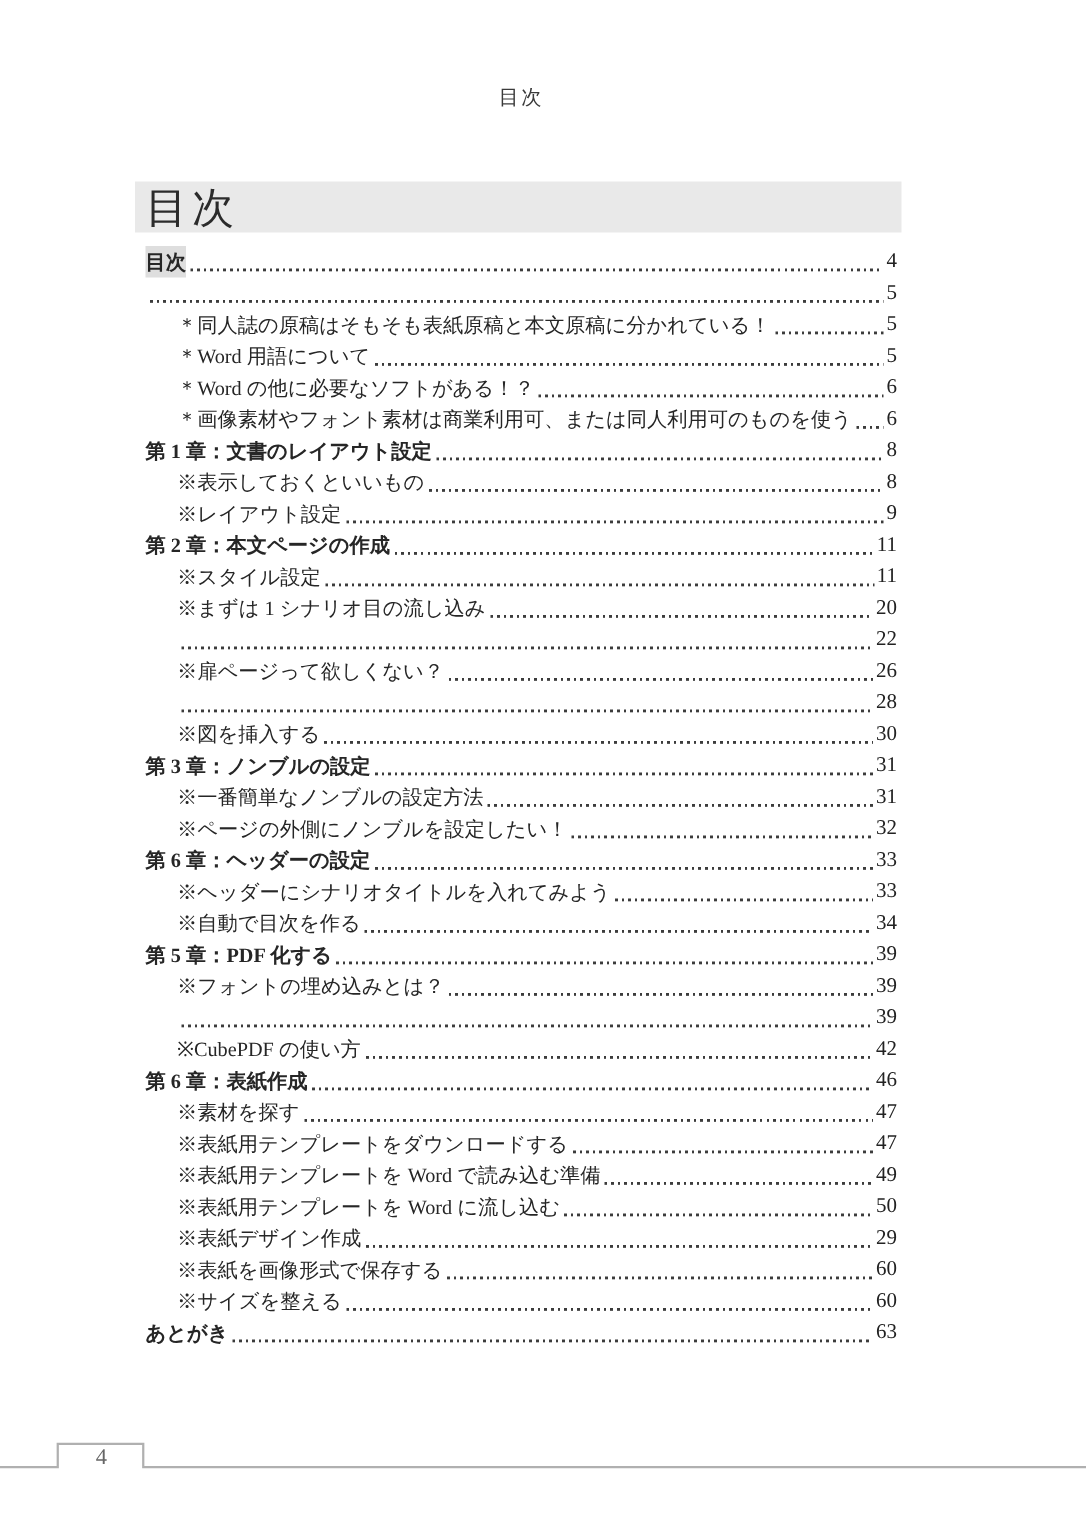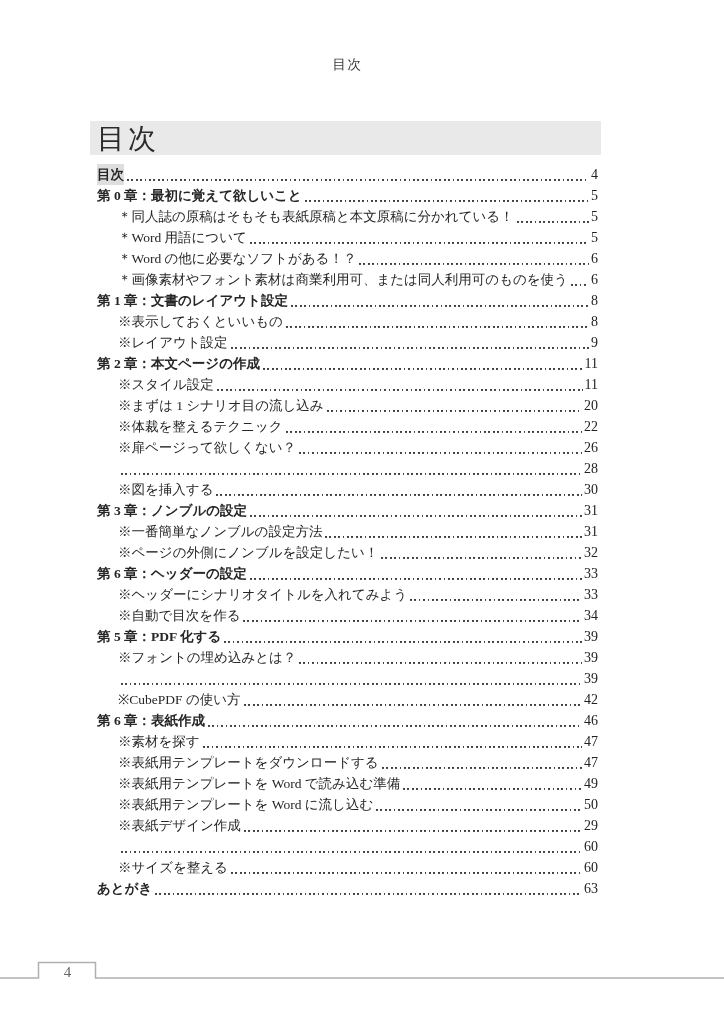--- a/index.html
+++ b/index.html
@@ -98,21 +98,20 @@
     <h1>目次</h1>
   </div>
 
   <div class="toc">
       <div class="row lvl1 hl">
     <span class="t">目次</span>
     <span class="leader"></span>
     <span class="p">4</span>
   </div>
       <div class="row lvl1">
-    <span class="t">第 0 章：最初に覚えて欲しいこと</span>
     <span class="leader"></span>
     <span class="p">5</span>
   </div>
       <div class="row lvl2">
     <span class="t">＊同人誌の原稿はそもそも表紙原稿と本文原稿に分かれている！</span>
     <span class="leader"></span>
     <span class="p">5</span>
   </div>
       <div class="row lvl2">
     <span class="t">＊Word 用語について</span>
@@ -153,21 +152,20 @@
     <span class="t">※スタイル設定</span>
     <span class="leader"></span>
     <span class="p">11</span>
   </div>
       <div class="row lvl2">
     <span class="t">※まずは 1 シナリオ目の流し込み</span>
     <span class="leader"></span>
     <span class="p">20</span>
   </div>
       <div class="row lvl2">
-    <span class="t">※体裁を整えるテクニック</span>
     <span class="leader"></span>
     <span class="p">22</span>
   </div>
       <div class="row lvl2">
     <span class="t">※扉ページって欲しくない？</span>
     <span class="leader"></span>
     <span class="p">26</span>
   </div>
       <div class="row lvl2">
     <span class="leader"></span>
@@ -251,20 +249,21 @@
     <span class="t">※表紙用テンプレートを Word に流し込む</span>
     <span class="leader"></span>
     <span class="p">50</span>
   </div>
       <div class="row lvl2">
     <span class="t">※表紙デザイン作成</span>
     <span class="leader"></span>
     <span class="p">29</span>
   </div>
       <div class="row lvl2">
+    <span class="t">※表紙を画像形式で保存する</span>
     <span class="leader"></span>
     <span class="p">60</span>
   </div>
       <div class="row lvl2">
     <span class="t">※サイズを整える</span>
     <span class="leader"></span>
     <span class="p">60</span>
   </div>
       <div class="row lvl1">
     <span class="t">あとがき</span>

